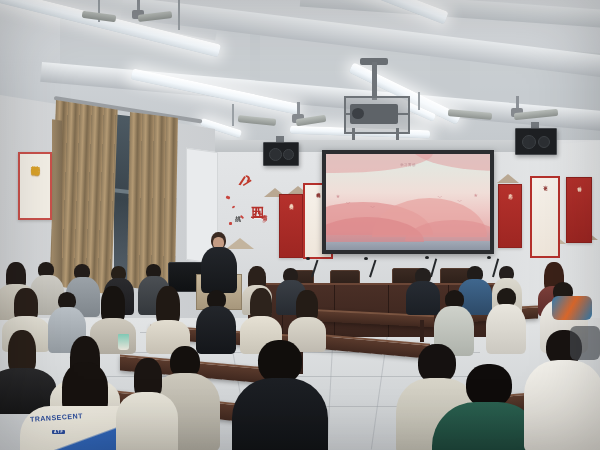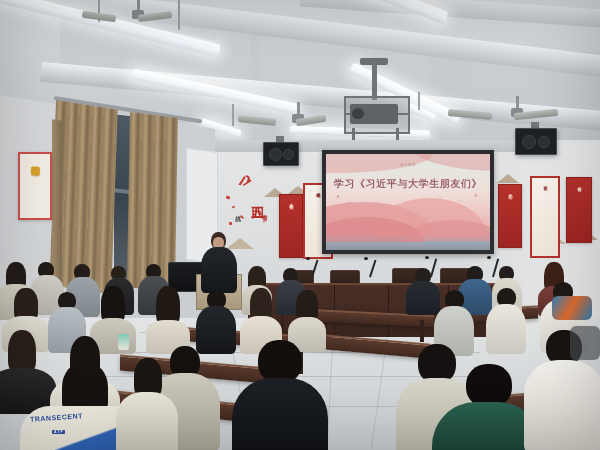--- a/index.html
+++ b/index.html
@@ -310,21 +310,20 @@
 
   <div class="screen-frame">
     <div class="screen">
       <div class="swoosh"></div>
       <div class="swoosh2"></div>
       <div class="hill h1"></div>
       <div class="hill h2"></div>
       <div class="hill h3"></div>
       <div class="hill h4"></div>
       <div class="scr-subtitle">学习贯彻</div>
-      <div class="scr-title">学习《习近平与大学生朋友们》</div>
       <div class="bird" style="left:12%;top:48%;">﹀</div>
       <div class="bird" style="left:27%;top:52%;">﹀</div>
       <div class="bird" style="left:68%;top:42%;">﹀</div>
       <div class="bird" style="left:80%;top:46%;">﹀</div>
       <div class="star" style="left:6%;top:41%;">★</div>
       <div class="star" style="left:90%;top:40%;">★</div>
     </div>
   </div>
 
   <div class="floor">

